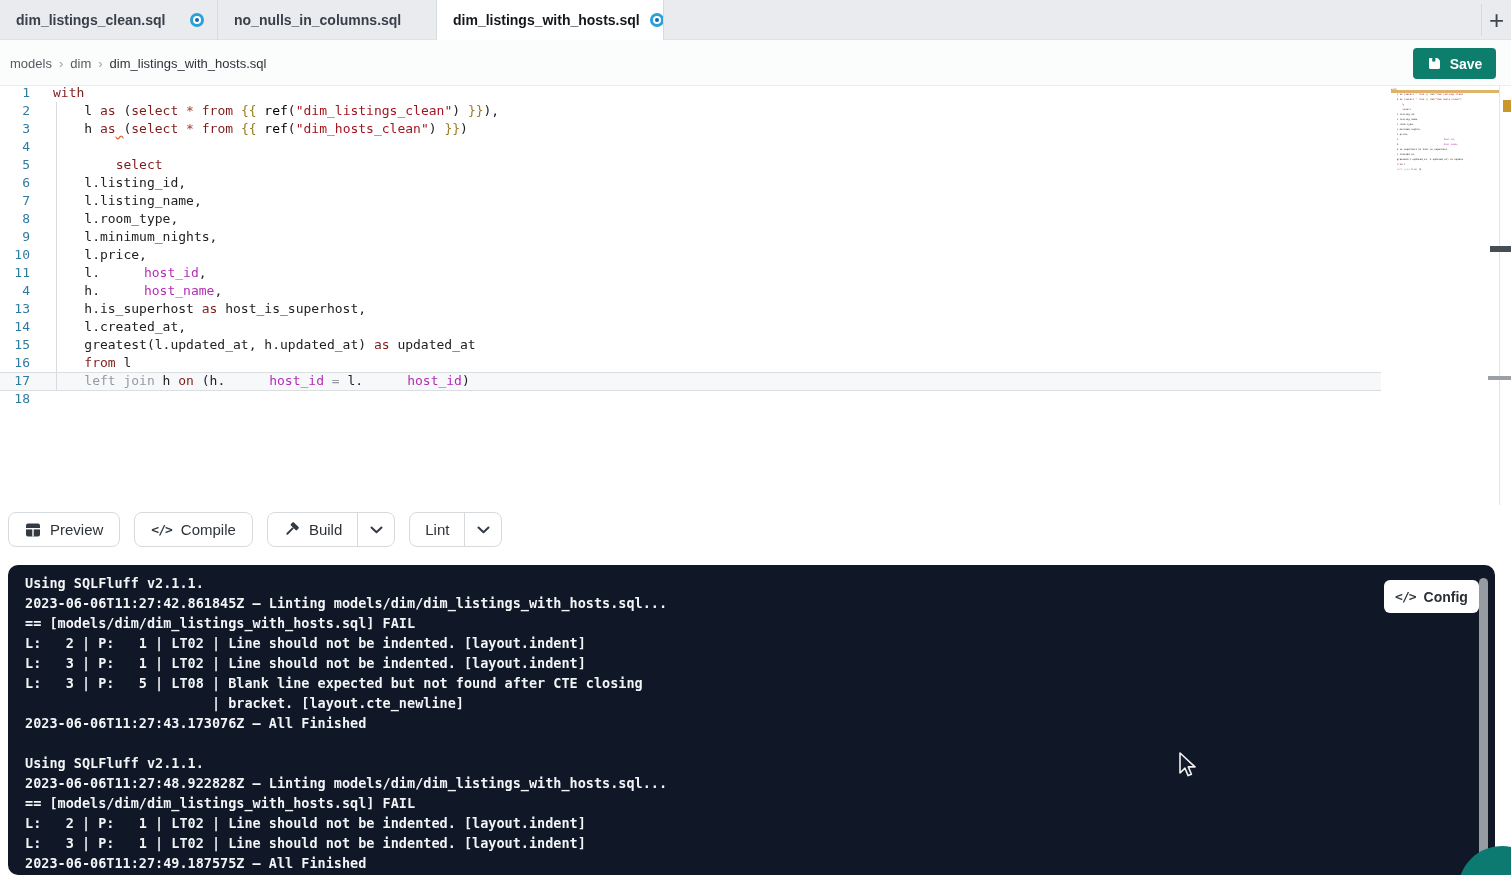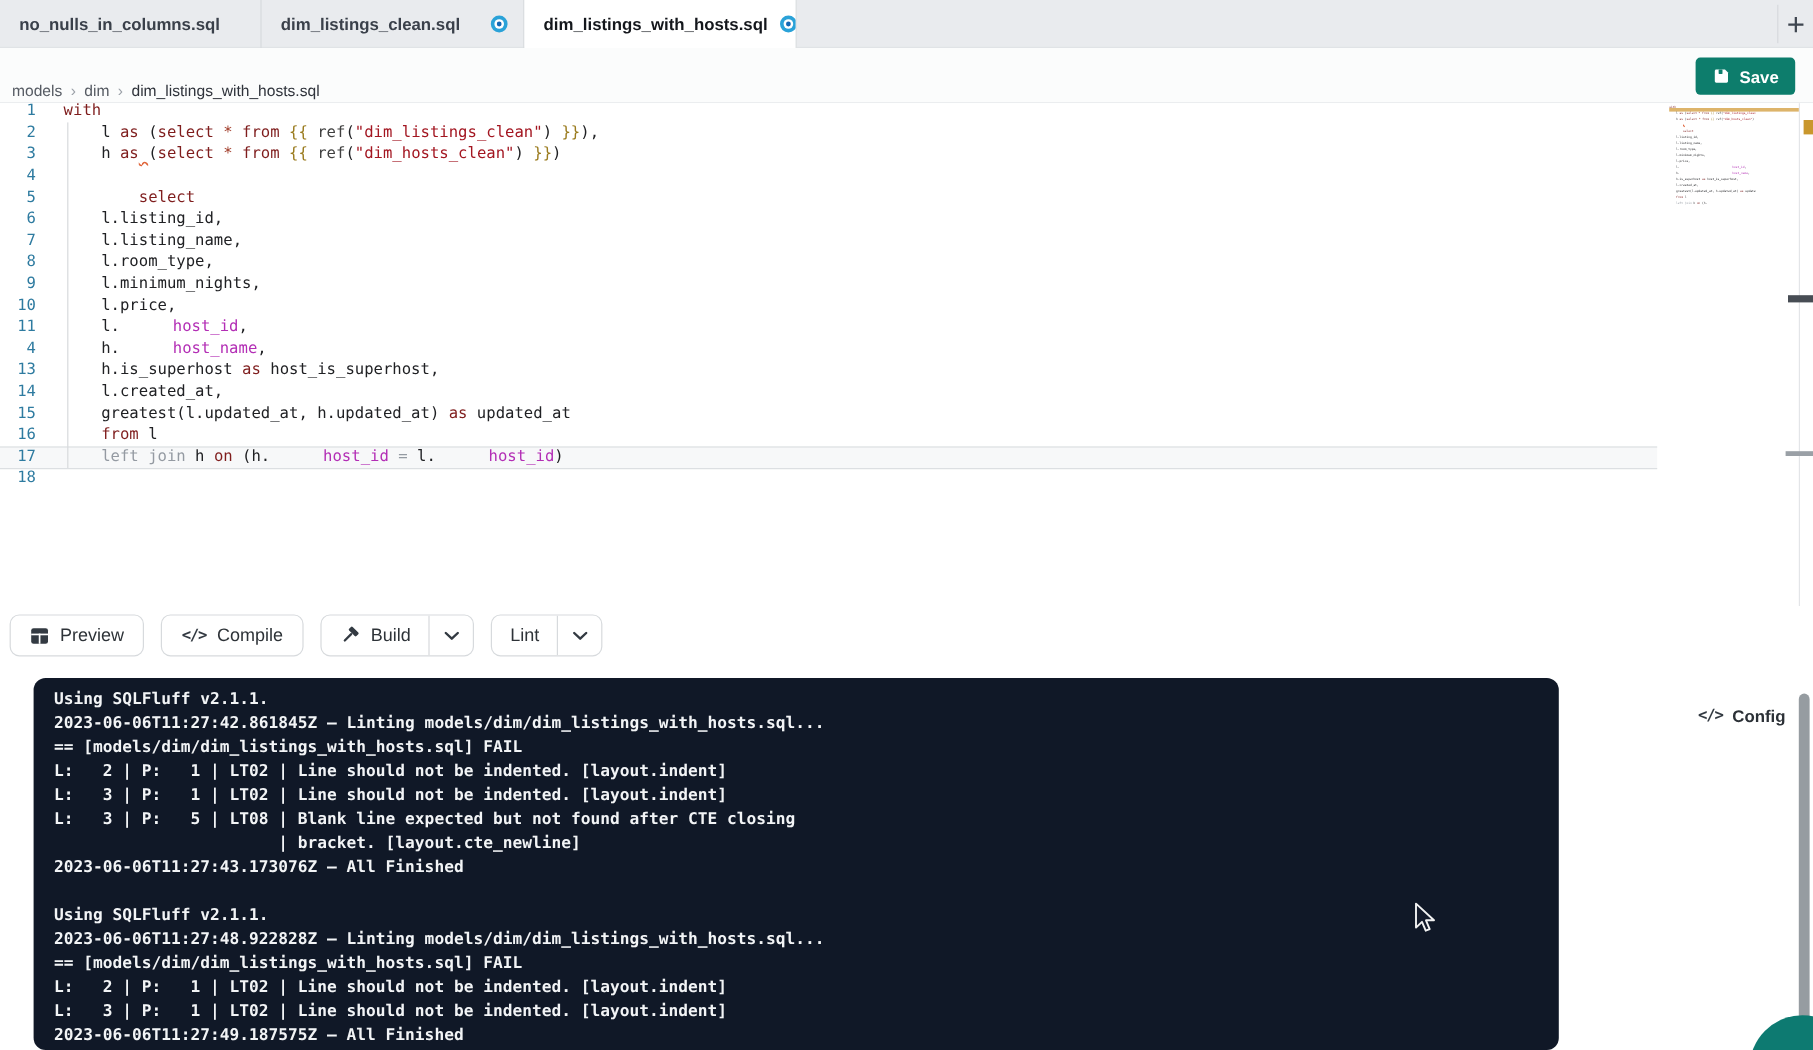--- a/index.html
+++ b/index.html
@@ -26,21 +26,21 @@
     display:flex; align-items:center; justify-content:center; }
   .dot-core { width:4px; height:4px; border-radius:50%; background:#1467b4; }
   .new-tab { position:absolute; left:1481px; top:4px; height:32px; width:30px;
     border-left:1px solid #d6d9dc; display:flex; align-items:center;
     justify-content:center; cursor:pointer; }
   .new-tab span { font-size:26px; font-weight:400; color:#3f4650; line-height:1; }
 
   
   .crumbbar { position:absolute; top:40px; left:0; right:0; height:46px;
     background:#fbfcfc; border-bottom:1px solid #ebedef; }
-  .breadcrumb { position:absolute; left:10px; top:12px; height:46px; display:flex;
+  .breadcrumb { position:absolute; left:10px; top:0; height:46px; display:flex;
     align-items:center; gap:7px; font-size:13px; color:#565b63; }
   .crumb:last-child { color:#2f333b; }
   .crumb-sep { color:#9ba1a8; font-size:13px; }
   .save-btn { position:absolute; right:15px; top:8px; width:83px; height:31px;
     background:#0d7d6c; border:none; border-radius:4px; color:#fff; font-size:14px;
     font-weight:700; font-family:"Liberation Sans",sans-serif; display:flex;
     align-items:center; justify-content:center; gap:8px; cursor:pointer; }
 
   
   .editor { position:absolute; top:86px; left:0; right:0; height:419px; background:#fff;
@@ -48,21 +48,21 @@
   .active-row { position:absolute; left:0; top:286px; width:1381px; height:19px;
     background:#f7f8f9; border-top:1px solid #dcdfe2; border-bottom:1px solid #dcdfe2; }
   .gutter { position:absolute; left:0; top:-2px; width:30px; text-align:right;
     color:#2e7ba0; z-index:2; }
   .gnum { height:18px; }
   .code-lines { position:absolute; left:53px; top:-2px; white-space:pre; z-index:2; }
   .code-line { height:18px; }
   .indent-guide { position:absolute; left:56px; top:16px; width:1px; height:288px;
     background:#d8dadd; z-index:1; }
   .tok-kw     { color:#7f1d1d; }
-  .tok-fn     { color:#404040; }
+  .tok-fn     { color:#000000; }
   .tok-str    { color:#a31621; }
   .tok-jinja  { color:#9a7b1e; }
   .tok-op     { color:#a3402e; }
   .tok-special{ color:#b32eb5;margin-left:44px; }
   .tok-dim    { color:#949aa2; }
   .tok-plain  { color:#202124; }
   .tok-sq { text-decoration:underline wavy #e0653a; text-decoration-skip-ink:none;
     text-underline-offset:2px; }
 
   
@@ -96,50 +96,50 @@
     color:#333a42; letter-spacing:-1px; }
   .result-tabs { position:absolute; left:496px; top:0; height:47px; display:flex;
     gap:32px; align-items:center; }
   .rtab { font-size:15px; color:#33383f; font-weight:500; position:relative; height:47px;
     display:flex; align-items:center; cursor:pointer; padding:0 2px; }
   .rtab.active { color:#24282e; font-weight:600; }
   .rtab.active::after { content:""; position:absolute; left:-3px; right:-3px; bottom:-1px;
     height:3px; background:#70777e; }
 
   
-  .terminal { position:absolute; left:28px; top:565px; width:1271px; height:310px;
+  .terminal { position:absolute; left:8px; top:565px; width:1487px; height:310px;
     background:#101827; border-radius:10px; color:#f2f4f6; }
   .term-pre { position:absolute; left:17px; top:8px; margin:0;
     font-family:"DejaVu Sans Mono",monospace; font-size:13.5px; font-weight:700;
     line-height:20px; white-space:pre; color:#f2f4f6; }
   .config-btn { position:absolute; left:1376px; top:15px; width:95px; height:33px;
     background:#fff; border:none; border-radius:6px; display:flex; align-items:center;
     justify-content:center; gap:8px; font-size:14px; font-weight:600; color:#2b3036;
     cursor:pointer; font-family:"Liberation Sans",sans-serif; }
   .term-scrollbar { position:absolute; left:1471px; top:13px; width:9px; height:292px;
     border-radius:5px; background:#969ca1; cursor:pointer; }
   .help-bubble { position:absolute; left:1458px; top:846px; width:88px; height:88px;
     border-radius:50%; background:#0d7a71; cursor:pointer; }
 
   .mouse-cursor { position:absolute; left:1178px; top:752px; z-index:50; }
 </style>
 </head>
 <body>
 
 <div class="tabbar">
     <div class="tab">
-      <span class="tab-label">no_nulls_in_columns.sql</span>
-    </div>
-    <div class="tab">
       <span class="tab-label">dim_listings_clean.sql</span>
       <span class="dot">
         <span class="dot-inner">
           <span class="dot-core"></span>
         </span>
       </span>
+    </div>
+    <div class="tab">
+      <span class="tab-label">no_nulls_in_columns.sql</span>
     </div>
     <div class="tab active">
       <span class="tab-label">dim_listings_with_hosts.sql</span>
       <span class="dot">
         <span class="dot-inner">
           <span class="dot-core"></span>
         </span>
       </span>
     </div>
   </div>

